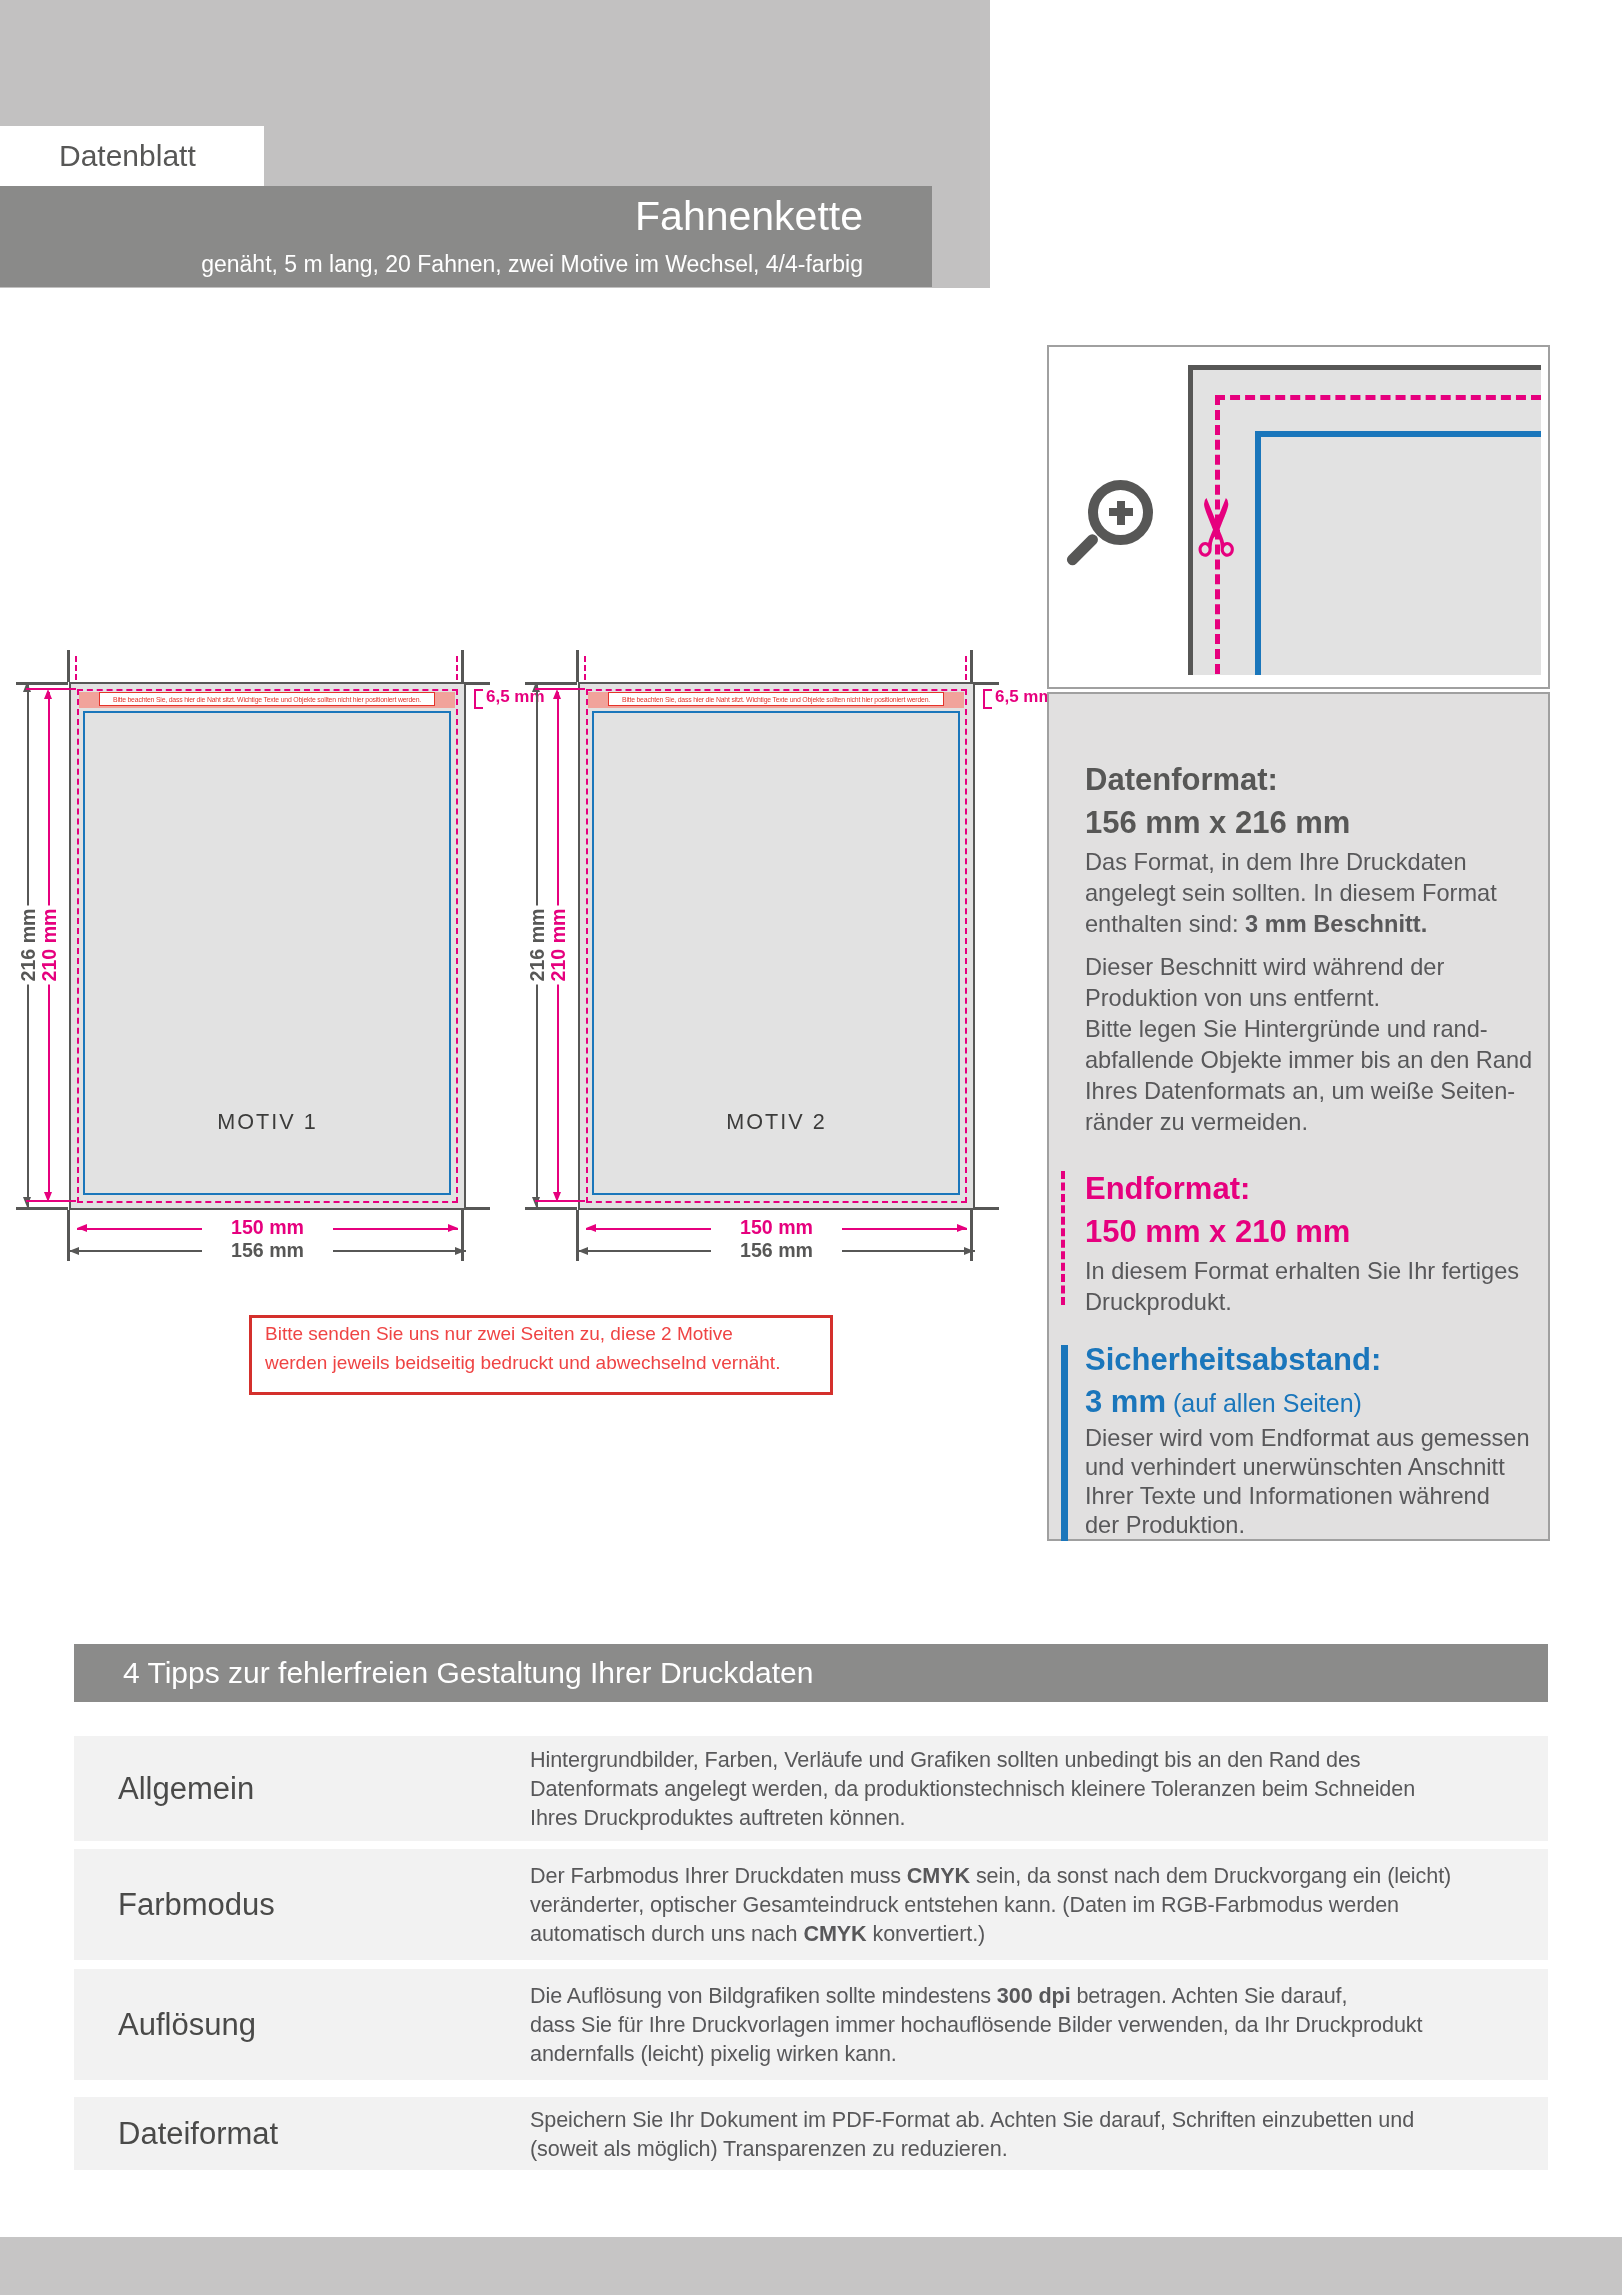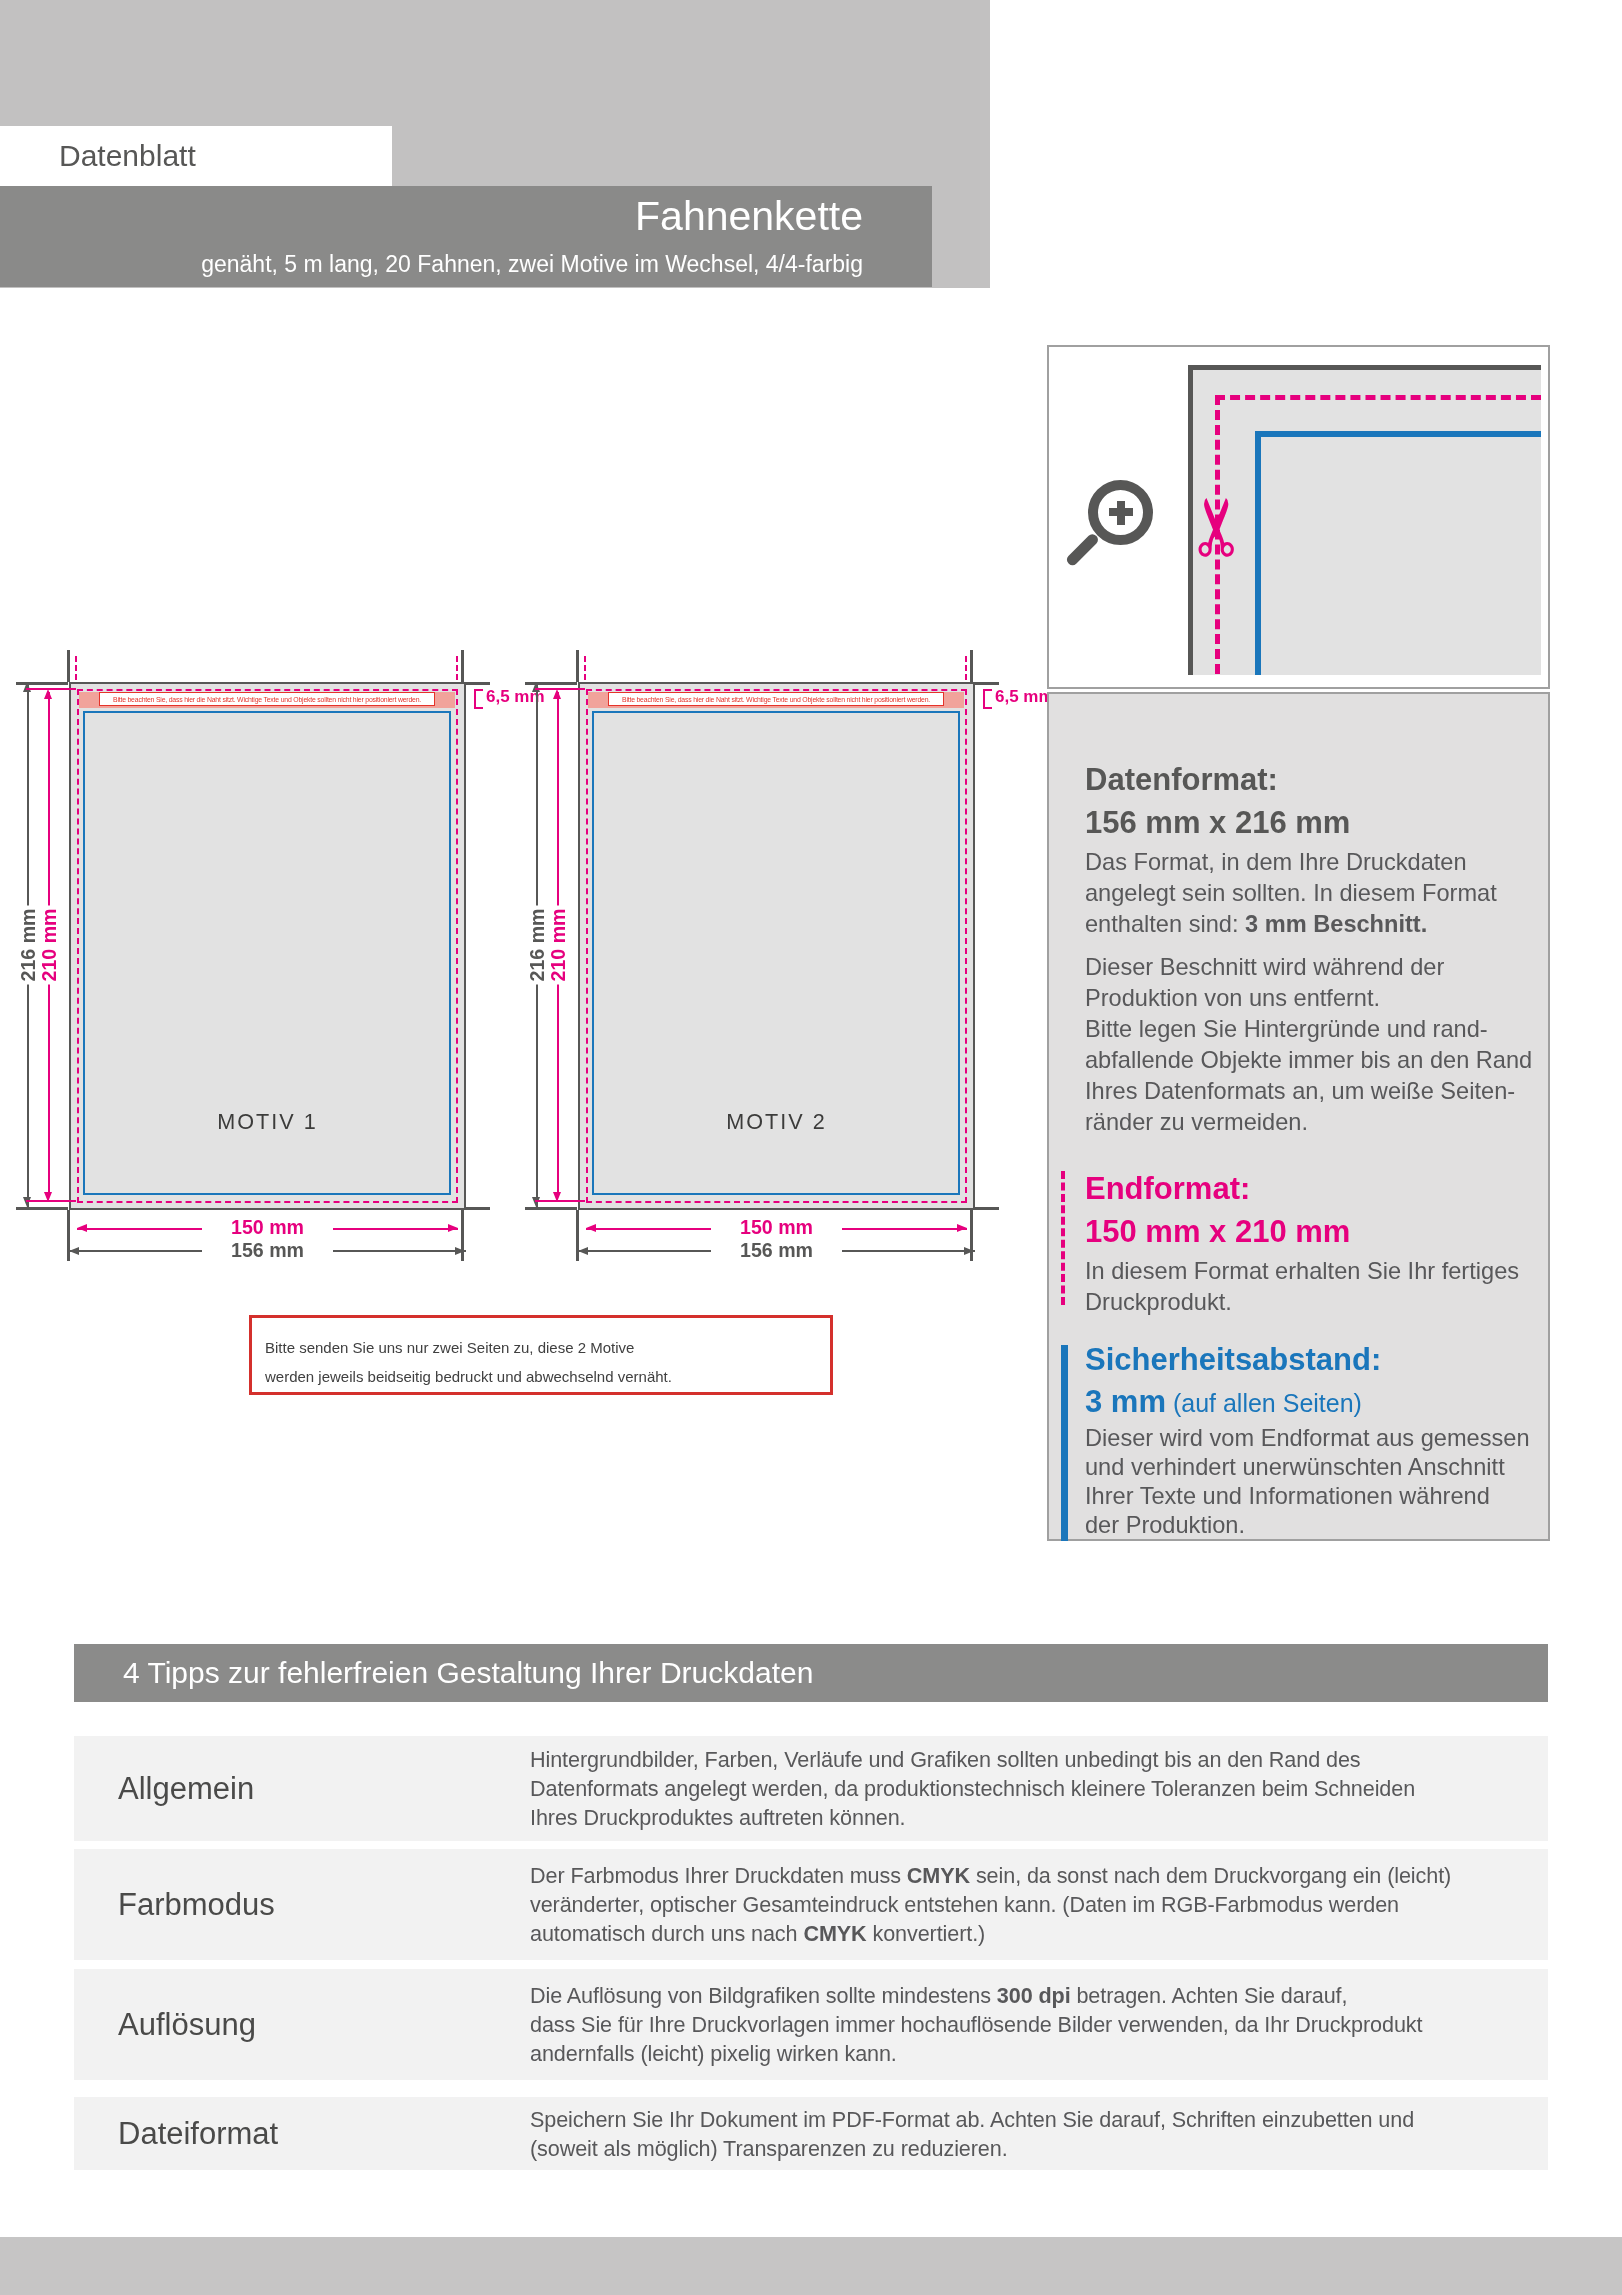--- a/index.html
+++ b/index.html
@@ -29,21 +29,21 @@
   .tip-text{position:absolute;left:456px;top:50%;transform:translateY(-50%);
             font-size:21.6px;line-height:29.4px;color:#58585a;letter-spacing:-0.1px;width:1008px;}
 </style>
 </head>
 <body>
 
 <div class="page">
 
   <div class="abs" style="left:0;top:0;width:990px;height:288px;background:#c2c1c1;"></div>
 
-  <div class="abs" style="left:0;top:126px;width:392px;height:60px;background:#fff;">
+  <div class="abs" style="left:0;top:126px;width:264px;height:60px;background:#fff;">
     <div class="abs" style="left:59px;top:0;height:60px;line-height:60px;font-size:30px;color:#575756;">Datenblatt</div>
   </div>
 
   <div class="abs" style="left:0;top:186px;width:932px;height:101px;background:#8a8a89;">
     <div class="abs" style="right:69px;top:6.5px;font-size:41px;color:#fff;white-space:nowrap;">Fahnenkette</div>
     <div class="abs" style="right:69px;top:65px;font-size:23px;color:#fff;white-space:nowrap;">genäht, 5 m lang, 20 Fahnen, zwei Motive im Wechsel, 4/4-farbig</div>
   </div>
 
   <div class="abs motiv" style="left:0;top:0;width:0;height:0;">
 
@@ -138,21 +138,21 @@
     <div class="tri l-g" style="left:69px;top:1247px;"></div>
     <div class="tri r-g" style="left:455px;top:1247px;"></div>
     <div class="hlabel" style="left:202px;top:1239px;color:#575756;">156 mm</div>
     <div class="ml" style="left:474px;top:689px;width:2px;height:20px;"></div>
     <div class="ml" style="left:474px;top:689px;width:8.5px;height:2px;"></div>
     <div class="ml" style="left:474px;top:707px;width:8.5px;height:2px;"></div>
     <div class="abs" style="left:486px;top:687px;font-size:17px;font-weight:bold;color:#e6007e;white-space:nowrap;">6,5 mm</div>
   </div>
 
   <div class="abs" style="left:249px;top:1315px;width:584px;height:80px;background:#fff;border:3.3px solid #d4302c;">
-    <div style="position:absolute;left:13px;top:15px;font-size:15px;line-height:29.4px;color:#404040;">Bitte senden Sie uns nur zwei Seiten zu, diese 2 Motive<br>werden jeweils beidseitig bedruckt und abwechselnd vernäht.</div>
+    <div style="position:absolute;left:13px;top:1px;font-size:19px;line-height:29.4px;color:#ef4444;">Bitte senden Sie uns nur zwei Seiten zu, diese 2 Motive<br>werden jeweils beidseitig bedruckt und abwechselnd vernäht.</div>
   </div>
 
   <div class="abs" style="left:1047px;top:345px;width:503px;height:344px;background:#fff;border:2px solid #a0a0a0;"></div>
   <div class="abs" style="left:1188px;top:365px;width:353px;height:310px;background:#e2e2e2;
               border-top:5.9px solid #575756;border-left:5.9px solid #575756;"></div>
   <div class="abs" style="left:1215px;top:395px;height:279px;border-left:5.2px dashed #e6007e;"></div>
   <div class="abs" style="left:1215px;top:395px;width:326px;border-top:5.2px dashed #e6007e;"></div>
   <div class="abs" style="left:1255px;top:431px;width:5.9px;height:244px;background:#1a76bb;"></div>
   <div class="abs" style="left:1255px;top:431px;width:286px;height:5.9px;background:#1a76bb;"></div>
   <div class="abs" style="left:1172px;top:481px;width:92px;height:92px;display:flex;align-items:center;justify-content:center;

